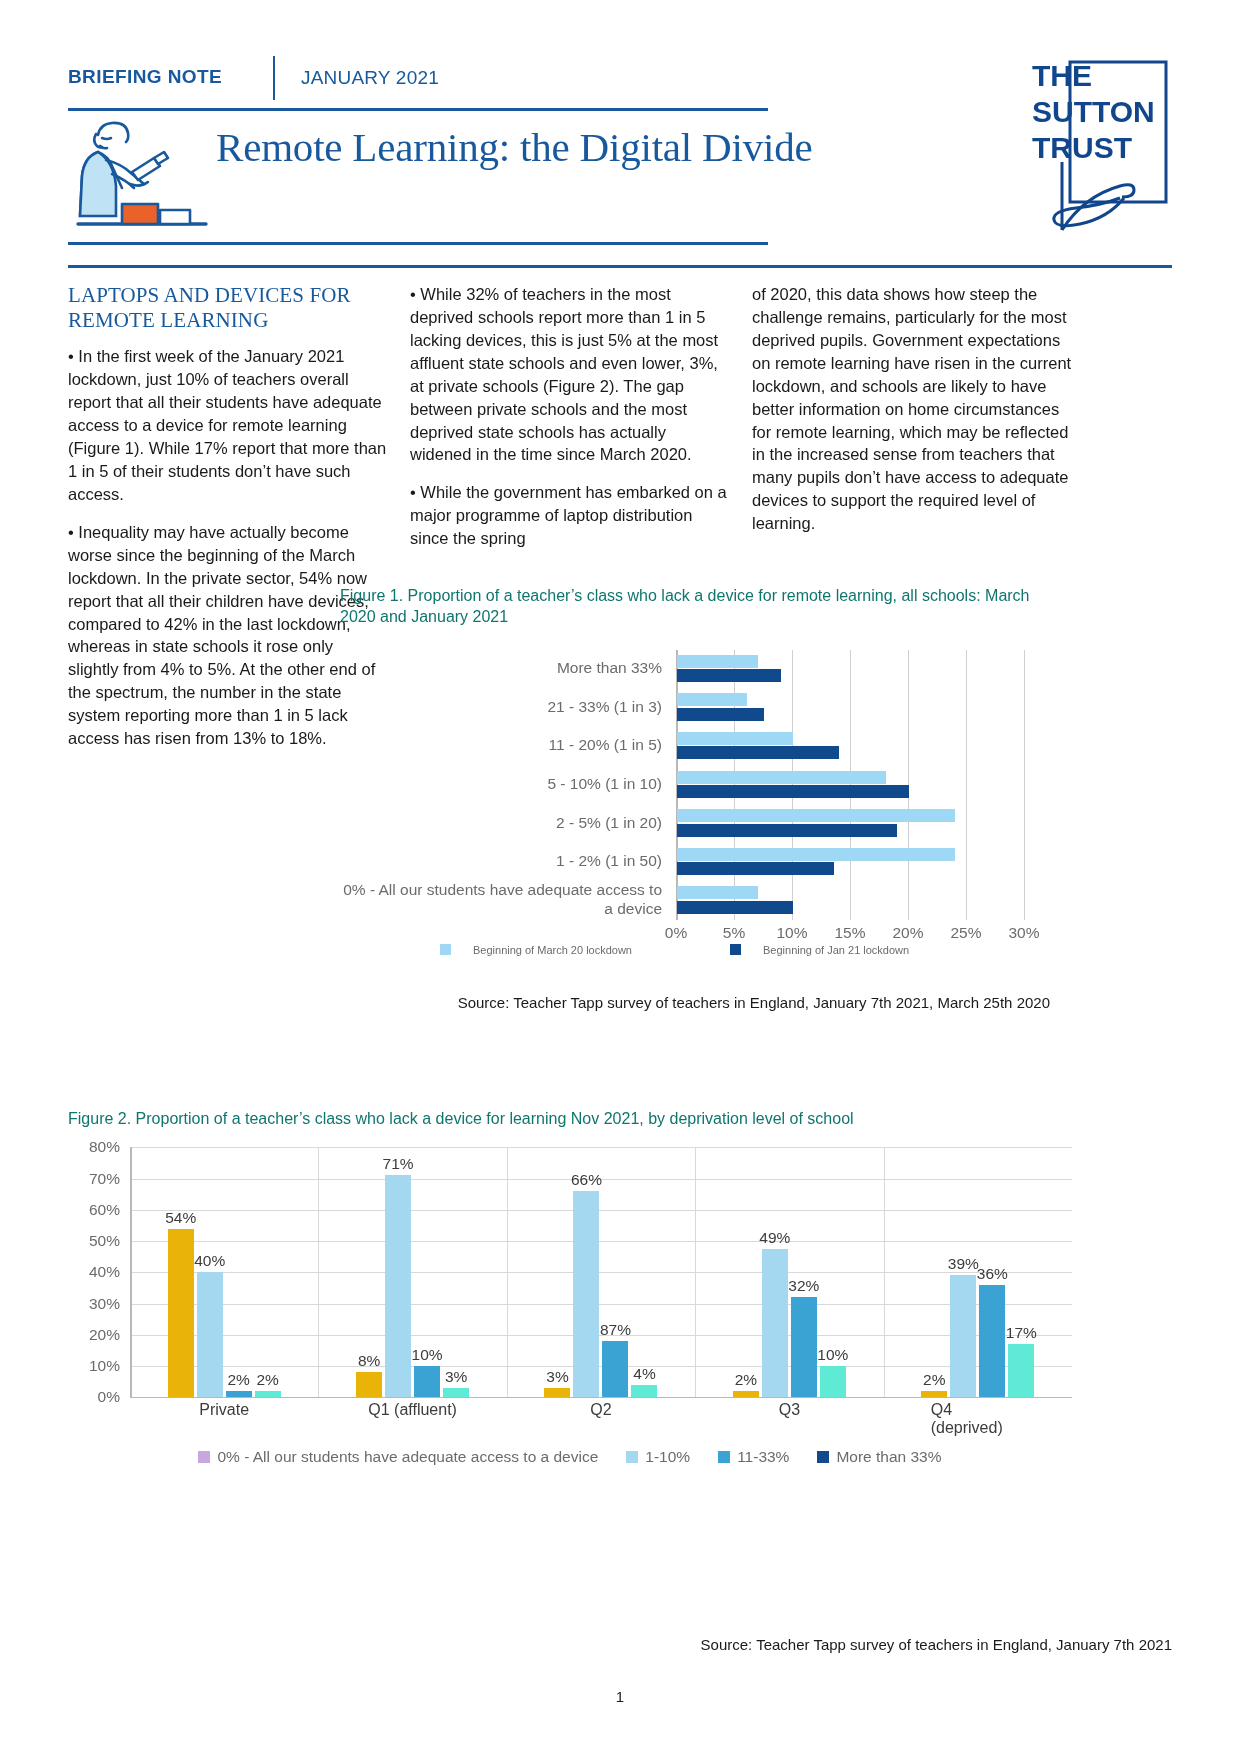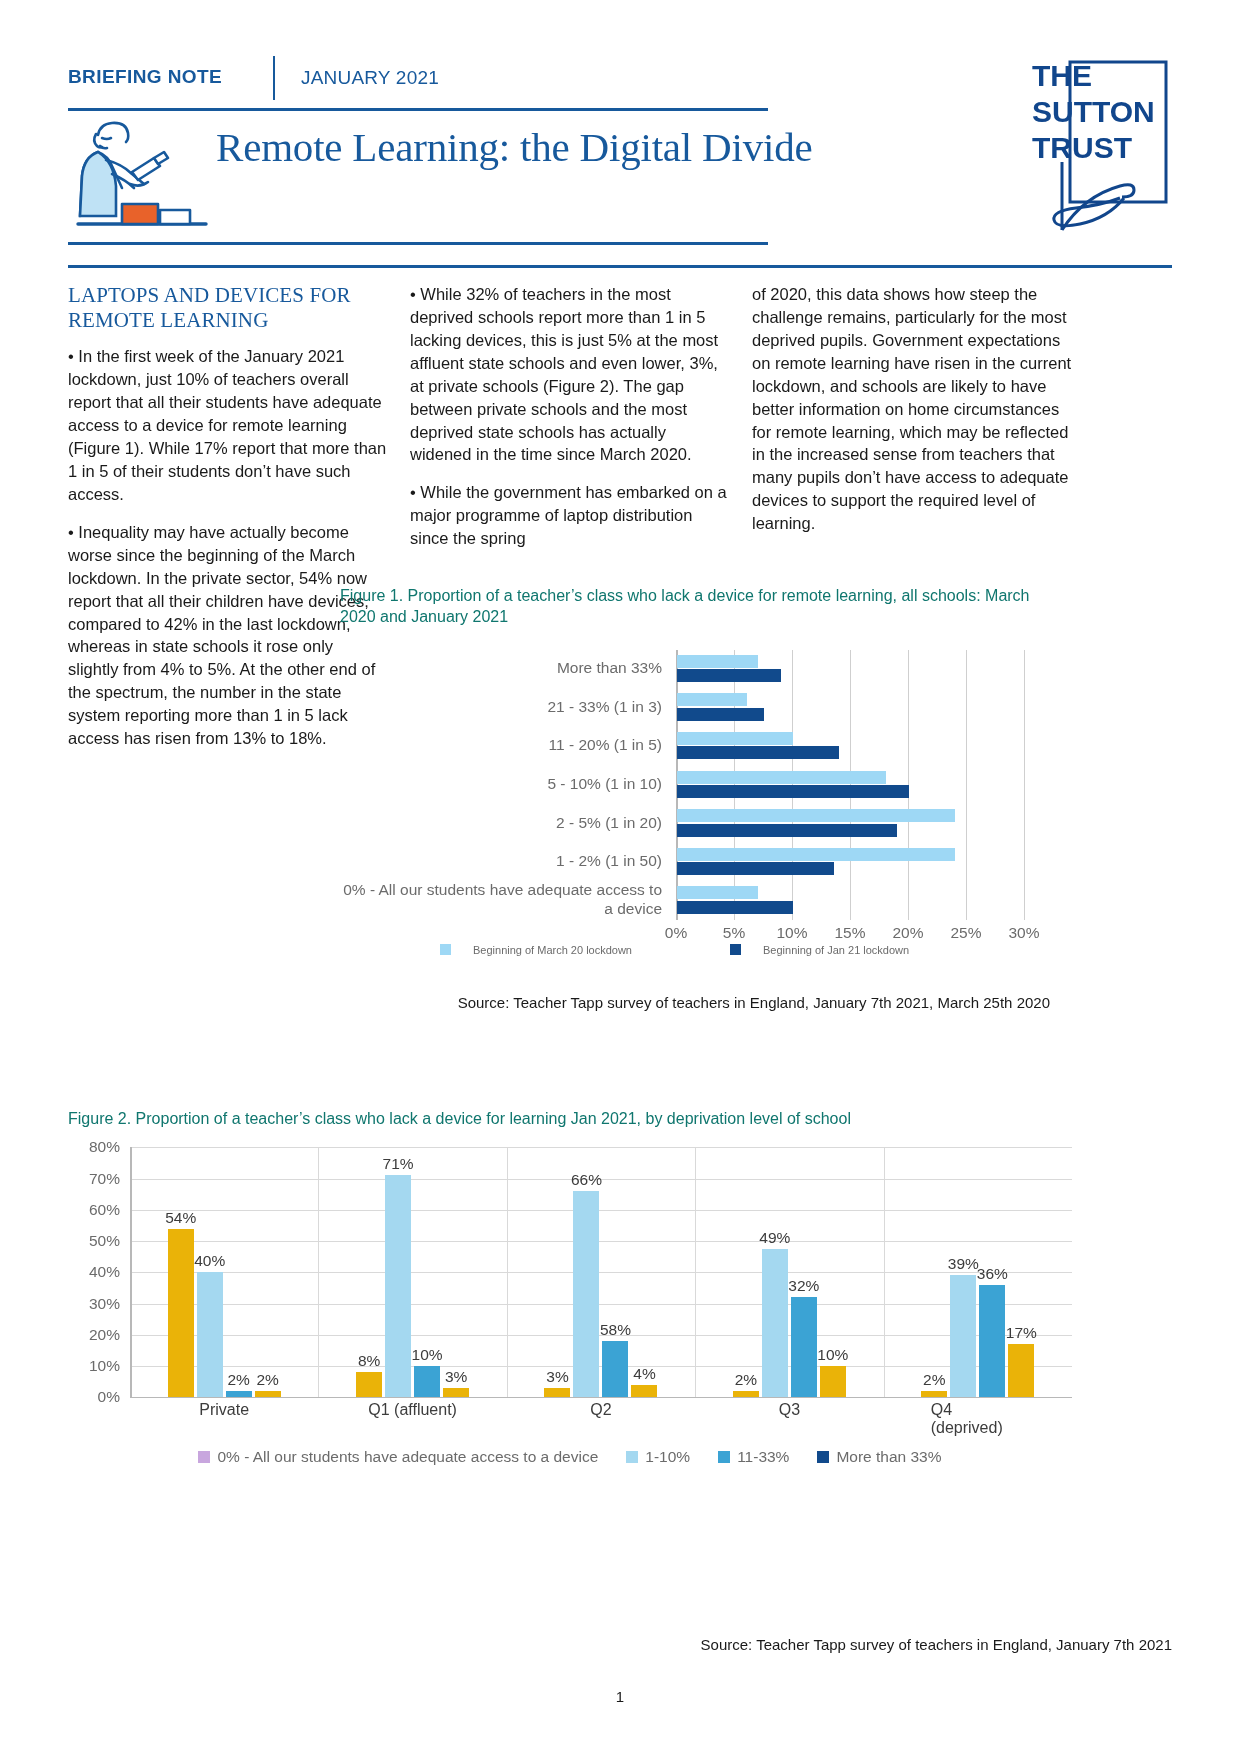--- a/index.html
+++ b/index.html
@@ -79,21 +79,21 @@
   .v-gl { position: absolute; left: 0; right: 0; height: 1px; background: #d9d9d9; }
   .v-gl.base { background: #b8b8b8; }
   .v-axis { position: absolute; left: 0; top: 0; bottom: 0; width: 1.5px; background: #b8b8b8; }
   .v-sep { position: absolute; top: 0; bottom: 0; width: 1px; background: #d9d9d9; }
   .grp { position: absolute; bottom: 0; display: flex; align-items: flex-end; justify-content: center; gap: 3px; height: 250px; }
   .vb { position: relative; width: 26px; }
   .vb-val { position: absolute; bottom: 100%; left: 50%; transform: translateX(-50%); font-size: 15.5px; color: #3c3c3c; white-space: nowrap; margin-bottom: 2px; }
   .k0 { background: #eab308; }
   .k1 { background: #a4d8f0; }
   .k2 { background: #3ba3d4; }
-  .k3 { background: #eab308; }
+  .k3 { background: #5eead4; }
   .v-cats { position: absolute; left: 62px; right: 0; top: 254px; height: 24px; }
   .v-cat { position: absolute; font-size: 16px; color: #3c3c3c; transform: translateX(-50%); }
   .legend2 { position: relative; margin-top: 36px; height: 26px; text-align: center; font-size: 0; }
   .lg2 { display: inline-flex; align-items: center; gap: 7px; font-size: 15.5px; color: #6b6b6b; margin: 0 14px; }
   .sw2 { width: 12px; height: 12px; flex: none; }
 
   .pageno { position: absolute; left: 0; right: 0; top: 1688px; text-align: center; font-size: 15px; color: #1a1a1a; }
   .fig2-src { position: absolute; left: 68px; right: 68px; top: 1636px; text-align: right; font-size: 15px; }
 </style>
 </head>
@@ -214,21 +214,21 @@
         </div>
         <div class="lg" style="left: 390px;">
           <span class="sw" style="background: rgb(17, 74, 140);"></span>
           <span>Beginning of Jan 21 lockdown</span>
         </div>
       </div>
     <div class="fig-src" style="margin-top:24px">Source: Teacher Tapp survey of teachers in England, January 7th 2021, March 25th 2020</div>
   </div>
 
   <div class="fig2">
-    <div class="fig-cap">Figure 2. Proportion of a teacher’s class who lack a device for learning Jan 2021, by deprivation level of school</div>
+    <div class="fig-cap">Figure 2. Proportion of a teacher’s class who lack a device for learning Nov 2021, by deprivation level of school</div>
     <div class="v-chart" id="v-chart">
       <div class="v-plot" id="v-plot">
           <div class="v-gl base" style="top: 250px;"></div>
           <div class="v-gl" style="top: 218.75px;"></div>
           <div class="v-gl" style="top: 187.5px;"></div>
           <div class="v-gl" style="top: 156.25px;"></div>
           <div class="v-gl" style="top: 125px;"></div>
           <div class="v-gl" style="top: 93.75px;"></div>
           <div class="v-gl" style="top: 62.5px;"></div>
           <div class="v-gl" style="top: 31.25px;"></div>
@@ -265,21 +265,21 @@
           </div>
           <div class="v-sep" style="left: 376.8px;"></div>
           <div class="grp" style="left: 376.8px; width: 188.4px;">
             <div class="vb k0" style="height: 9.375px;">
               <span class="vb-val">3%</span>
             </div>
             <div class="vb k1" style="height: 206.25px;">
               <span class="vb-val">66%</span>
             </div>
             <div class="vb k2" style="height: 56.25px;">
-              <span class="vb-val">58%</span>
+              <span class="vb-val">87%</span>
             </div>
             <div class="vb k3" style="height: 12.5px;">
               <span class="vb-val">4%</span>
             </div>
           </div>
           <div class="v-sep" style="left: 565.2px;"></div>
           <div class="grp" style="left: 565.2px; width: 188.4px;">
             <div class="vb k0" style="height: 6.25px;">
               <span class="vb-val">2%</span>
             </div>

